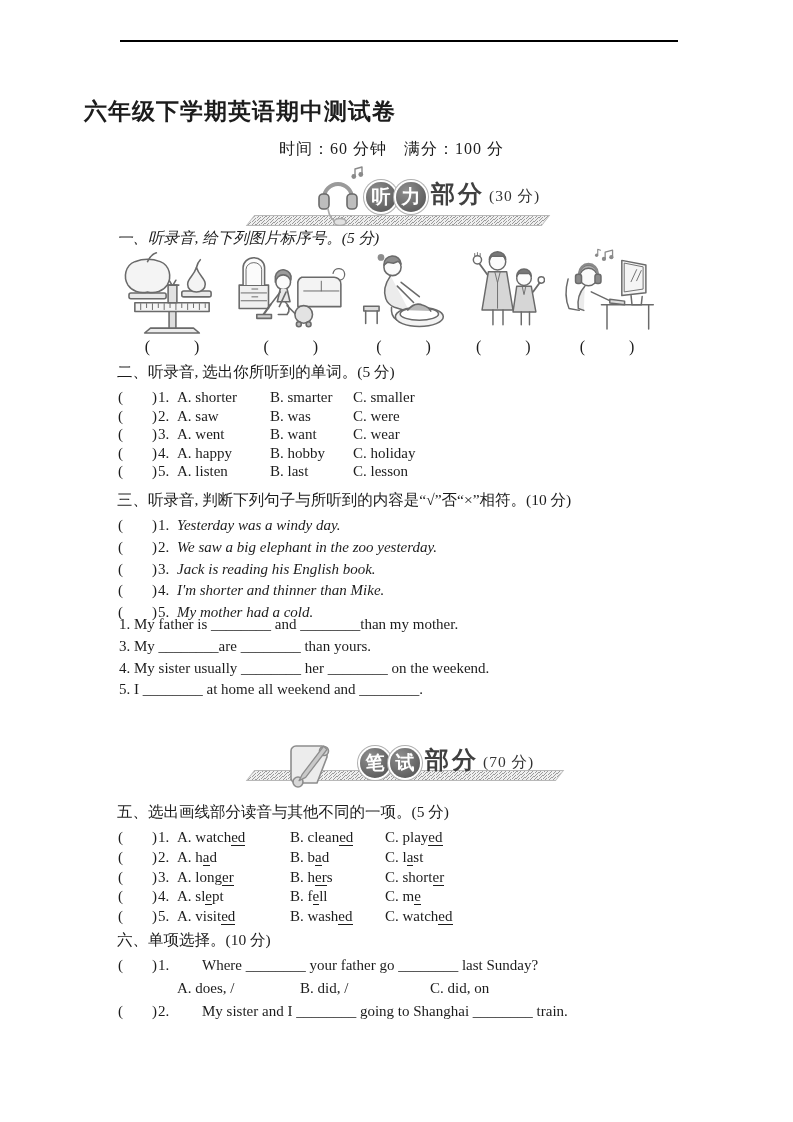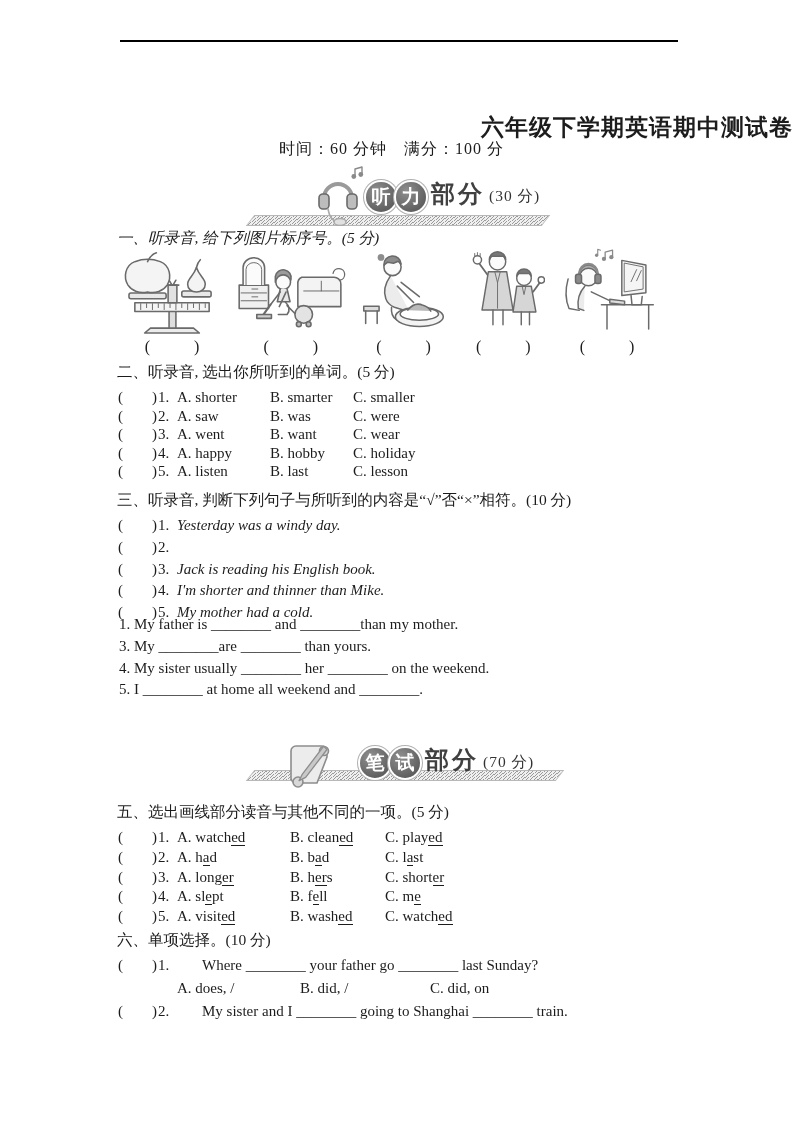--- a/index.html
+++ b/index.html
@@ -1,20 +1,20 @@
 <!DOCTYPE html>
 <html><head>
 <meta charset="utf-8">
 <style>
   html,body{margin:0;padding:0;background:#fff;}
   .page{position:relative;width:793px;height:1122px;background:#fff;overflow:hidden;
         font-family:"Liberation Serif","DejaVu Serif",serif;color:#1c1c1c;}
   .toprule{position:absolute;left:120px;top:40px;width:558px;border-top:2px solid #000;}
-  .title{position:absolute;left:84px;top:96px;width:709px;text-align:right;
-         font-size:23px;font-weight:600;letter-spacing:1px;margin-top:16px;}
+  .title{position:absolute;left:84px;top:96px;width:709px;text-align:left;
+         font-size:23px;font-weight:600;letter-spacing:1px;}
   .meta{position:absolute;left:279px;top:139px;font-size:16px;letter-spacing:1px;}
 
   
   .hatch{position:absolute;height:9px;border:1px solid #b8b8b8;
          background:repeating-linear-gradient(115deg,#9a9a9a 0px,#9a9a9a 1px,#efefef 1px,#efefef 3.5px);
          transform:skewX(-38deg);}
   .badge{position:absolute;width:30px;height:30px;border-radius:50%;
          background:radial-gradient(circle at 35% 30%,#8f8f8f,#4e4e4e);
          color:#fff;font-weight:bold;font-size:19px;line-height:30px;text-align:center;
          box-shadow:0 0 0 2px #fff,0 0 0 3px #b0b0b0;
@@ -240,20 +240,21 @@
     <div class="r">
         <span class="po">(</span>
         <span class="pc">)</span>
         <span class="qn">1.</span>
         <span class="ct">Yesterday was a windy day.</span>
       </div>
     <div class="r">
         <span class="po">(</span>
         <span class="pc">)</span>
         <span class="qn">2.</span>
+        <span class="ct">We saw a big elephant in the zoo yesterday.</span>
       </div>
     <div class="r">
         <span class="po">(</span>
         <span class="pc">)</span>
         <span class="qn">3.</span>
         <span class="ct">Jack is reading his English book.</span>
       </div>
     <div class="r">
         <span class="po">(</span>
         <span class="pc">)</span>

